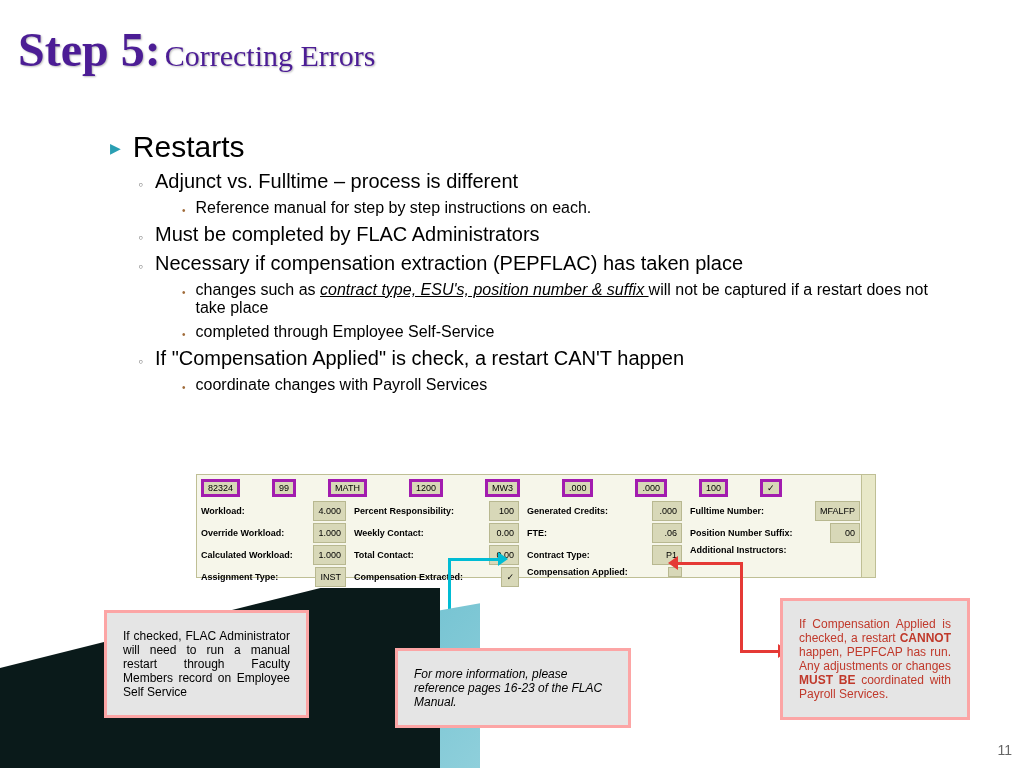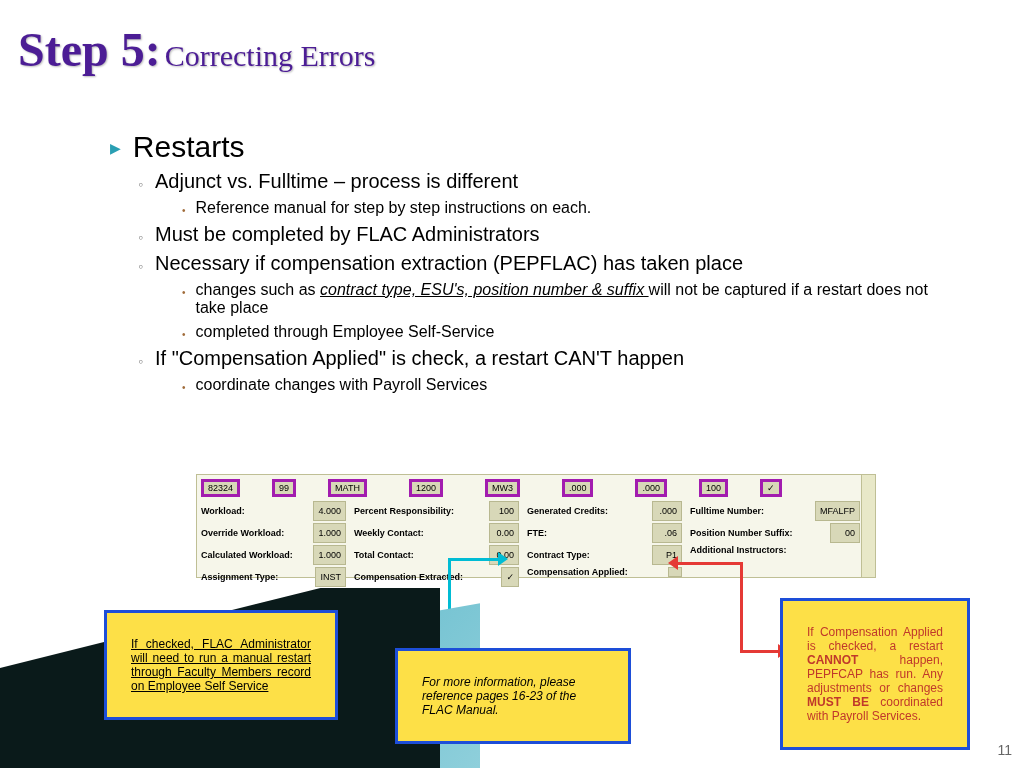--- a/index.html
+++ b/index.html
@@ -22,22 +22,22 @@
   .form-panel { position: absolute; top: 474px; left: 196px; width: 680px; height: 104px; background: #f6f6ea; border: 1px solid #bfbf95; font-size: 10px; padding: 4px; }
   .form-panel .row1 { display: flex; gap: 6px; margin-bottom: 4px; }
   .chip { background: #d8d8b8; border: 3px solid #a21caf; padding: 1px 4px; font-size: 9px; }
   .form-grid { display: flex; gap: 8px; }
   .fcol { display: flex; flex-direction: column; gap: 2px; font-size: 9px; }
   .fcol .fline { display: flex; justify-content: space-between; align-items: center; gap: 6px;}
   .fcol .fline .lbl { font-weight: bold; white-space: nowrap; }
   .val { background: #d8d8b8; border: 1px solid #b8b890; padding: 4px 4px; min-width: 30px; text-align: right; font-size: 9px;}
   .scroll-strip { position:absolute; right:0; top:0; bottom:0; width:14px; background:#e8e8c8; border-left:1px solid #bfbf95;}
 
-  .callout { position: absolute; border: 3px solid #1d4ed8; padding: 24px; font-size: 12px; background: #fde047; }
-  .callout.left { top: 610px; left: 104px; width: 234px; text-align: justify; text-decoration: underline; }
+  .callout { position: absolute; border: 3px solid #fca5a5; padding: 16px; font-size: 12px; background: #e5e5e5; }
+  .callout.left { top: 610px; left: 104px; width: 205px; text-align: justify; }
   .callout.mid { top: 648px; left: 395px; width: 236px; font-style: italic; }
   .callout.right { top: 598px; left: 780px; width: 190px; color: #c0392b; text-align: justify; }
   
   .arrow-blue { position: absolute; }
   .arrow-blue .v1 { position:absolute; left: 448px; top: 560px; width:3px; height:82px; background:#00bcd4;}
   .arrow-blue .h1 { position:absolute; left: 352px; top: 640px; width:98px; height:3px; background:#00bcd4;}
   .arrow-blue .head-down { position:absolute; left: 344px; top: 634px; width:0; height:0; border-top:7px solid transparent; border-bottom:7px solid transparent; border-right:10px solid #00bcd4;}
   .arrow-blue .h0 { position:absolute; left:448px; top:558px; width:52px; height:3px; background:#00bcd4;}
   .arrow-blue .head-right { position:absolute; left:498px; top:552px; width:0; height:0; border-top:7px solid transparent; border-bottom:7px solid transparent; border-left:10px solid #00bcd4;}
 

